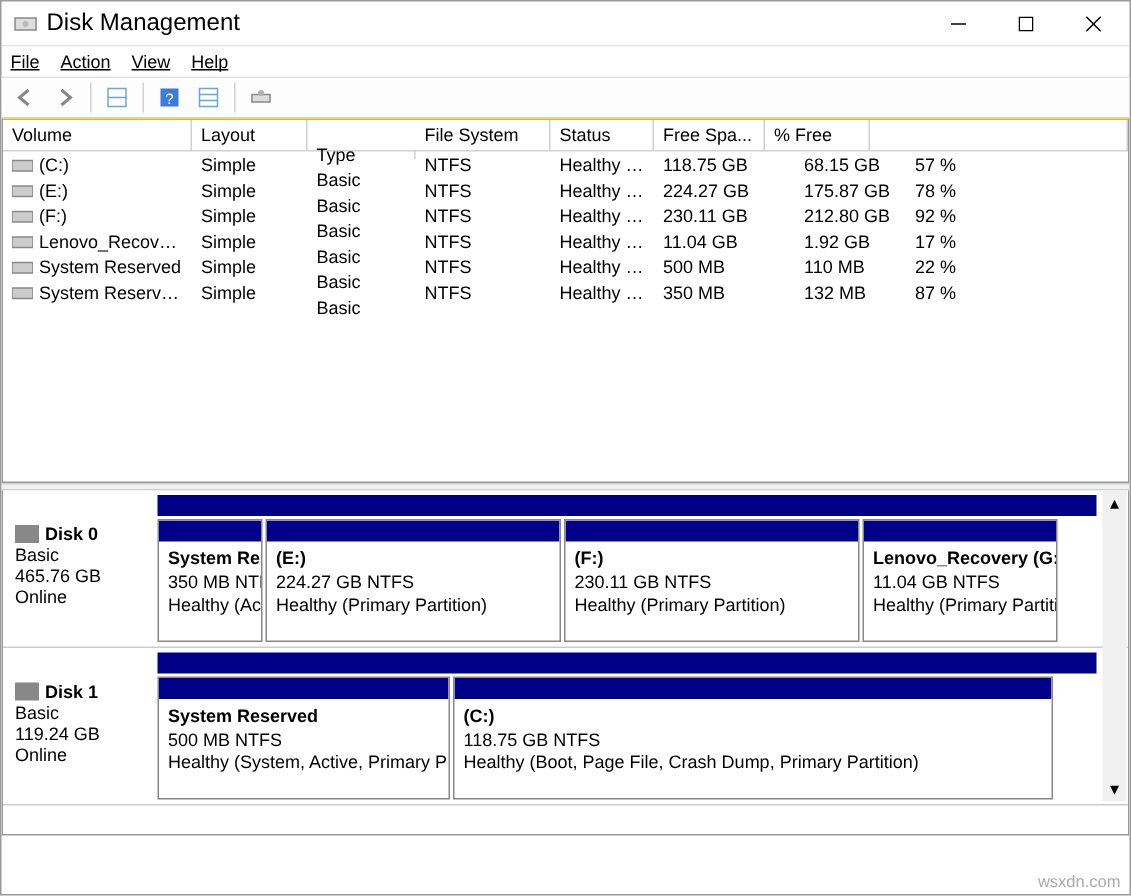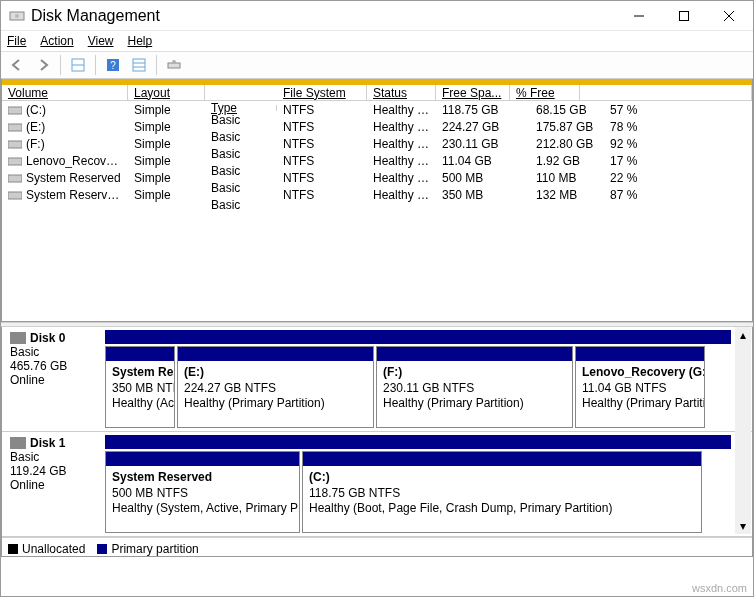--- a/index.html
+++ b/index.html
@@ -8,39 +8,39 @@
 .titlebar .icon { width: 16px; height: 16px; margin-right: 6px; }
 .titlebar .title { flex: 1; font-size: 16px; }
 .titlebar .win-btn { width: 45px; height: 28px; display: flex; align-items: center; justify-content: center; }
 .titlebar .win-btn svg { pointer-events: none; }
 .menubar { height: 20px; display: flex; align-items: center; padding: 0 6px; gap: 14px; }
 .menubar span { text-decoration: underline; text-decoration-skip-ink: none; cursor: default; }
 .toolbar { height: 28px; border-top: 1px solid #e0e0e0; border-bottom: 1px solid #d0d0d0; display: flex; align-items: center; padding: 0 4px; gap: 2px; background: #fdfdfd; }
 .tool-btn { width: 24px; height: 22px; display: flex; align-items: center; justify-content: center; border: 1px solid transparent; }
 .tool-sep { width: 1px; height: 20px; background: #d0d0d0; margin: 0 3px; }
 .volume-table { border: 1px solid #999; border-top: none; background: #fff; }
-.table-head { display: flex; border-top: 6px solid #eab308; border-bottom: 1px solid #d0d0d0; background: #fff; height: 22px; text-decoration: underline; }
+.table-head { display: flex; border-top: 1px solid #eab308; border-bottom: 1px solid #d0d0d0; background: #fff; height: 22px; }
 .th { border-right: 1px solid #d0d0d0; padding: 3px 6px; font-size: 12px; display: flex; align-items: center; }
 .table-body { height: 220px; overflow: hidden; }
 .tr { display: flex; height: 17px; align-items: center; }
 .td { padding: 0 6px; font-size: 12px; overflow: hidden; white-space: nowrap; text-overflow: ellipsis; }
 .vol-icon { width: 14px; height: 11px; display: inline-block; margin-right: 4px; vertical-align: middle; }
 .col-volume { width: 126px; }
 .col-layout { width: 77px; }
 .col-type { width: 72px; margin-top: 20px; }
 .col-fs { width: 90px; }
 .col-status { width: 69px; }
 .col-capacity { width: 94px; }
 .col-free { width: 74px; }
 .col-pfree { width: 70px; }
 .col-end { flex: 1; }
 .splitter { height: 5px; background: #f0f0f0; border-top: 1px solid #d0d0d0; border-bottom: 1px solid #d0d0d0; }
 .disk-map { position: relative; background: #fff; border: 1px solid #999; border-top: none; }
 .disk-row { display: flex; border-bottom: 1px solid #ccc; }
-.disk-info { width: 100px; padding: 4px 8px; }
+.disk-info { width: 100px; padding: 22px 8px; }
 .disk-info .disk-title { font-weight: bold; display: flex; align-items: center; gap: 4px; }
 .disk-parts { flex: 1; position: relative; padding: 3px 3px; }
 .stripe { height: 14px; background: #000088; width: 100%; }
 .part-row { display: flex; gap: 2px; height: 82px; }
 .part { border: 1px solid #888; background: #fff; overflow: hidden; display: flex; flex-direction: column; }
 .part .pstripe { height: 14px; background: #000088; flex-shrink: 0; }
 .part .pbody { padding: 4px 6px; font-size: 12px; line-height: 1.3; overflow: hidden; white-space: nowrap; }
 .part .pbody b { font-weight: bold; }
 .disk-icon { width: 16px; height: 12px; background: #888; display: inline-block; }
 .legend { height: 22px; border-top: 1px solid #d0d0d0; padding: 3px 6px; display: flex; align-items: center; gap: 12px; }
@@ -267,24 +267,20 @@
               <div class="pbody"><b>System Reserved</b><br>500 MB NTFS<br>Healthy (System, Active, Primary P</div>
             </div>
             <div class="part" style="width: 400px;">
               <div class="pstripe"></div>
               <div class="pbody"><b>(C:)</b><br>118.75 GB NTFS<br>Healthy (Boot, Page File, Crash Dump, Primary Partition)</div>
             </div>
           </div>
         </div>
       </div>
     </div>
-  <div class="legend">
-    <span><span class="legend-sw" style="background:#000"></span><span>Unallocated</span></span>
-    <span><span class="legend-sw" style="background:#000088"></span><span>Primary partition</span></span>
-  </div>
   <div class="vscroll" style="height:207px;">
     <div class="arr">▴</div>
     <div style="flex:1"></div>
     <div class="arr">▾</div>
   </div>
 </div>
 
 <div class="foot">wsxdn.com</div>
 
 </body></html>

